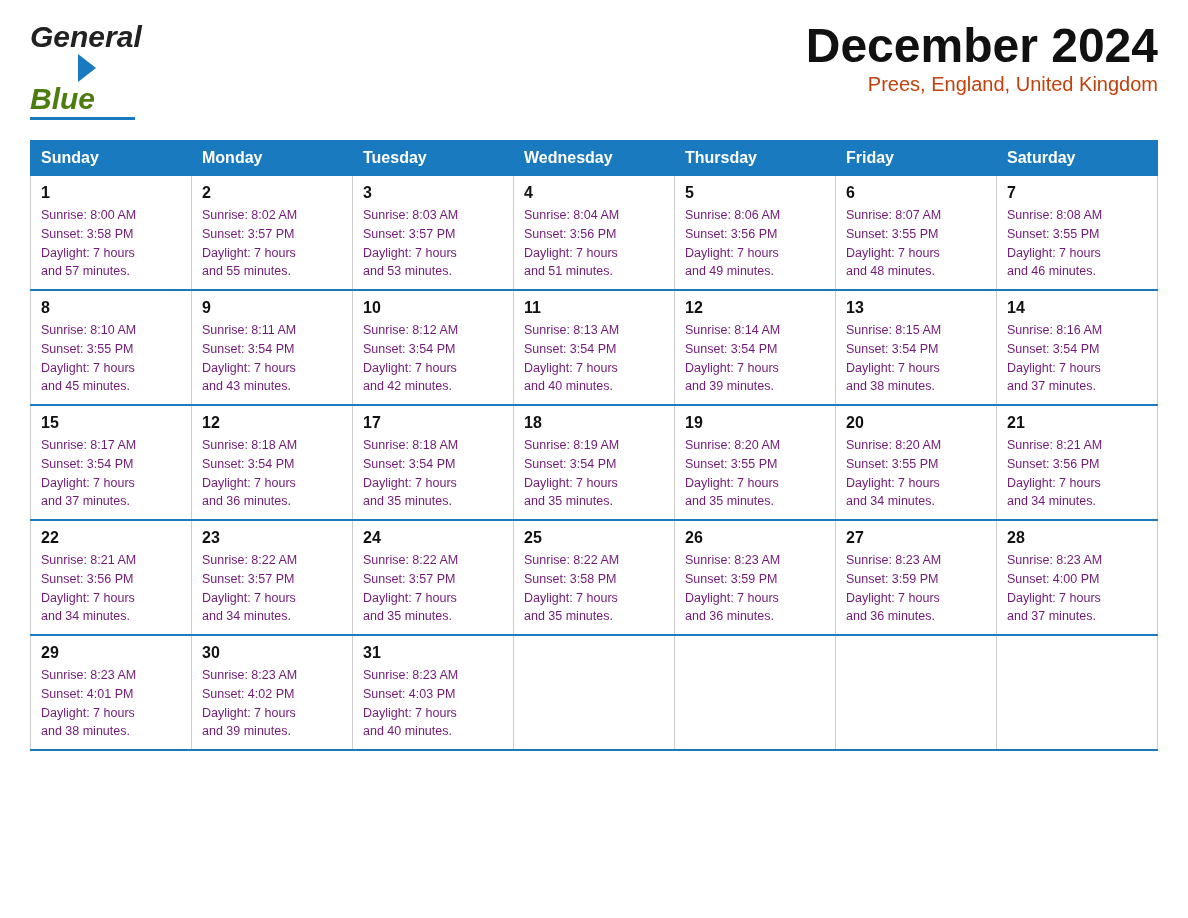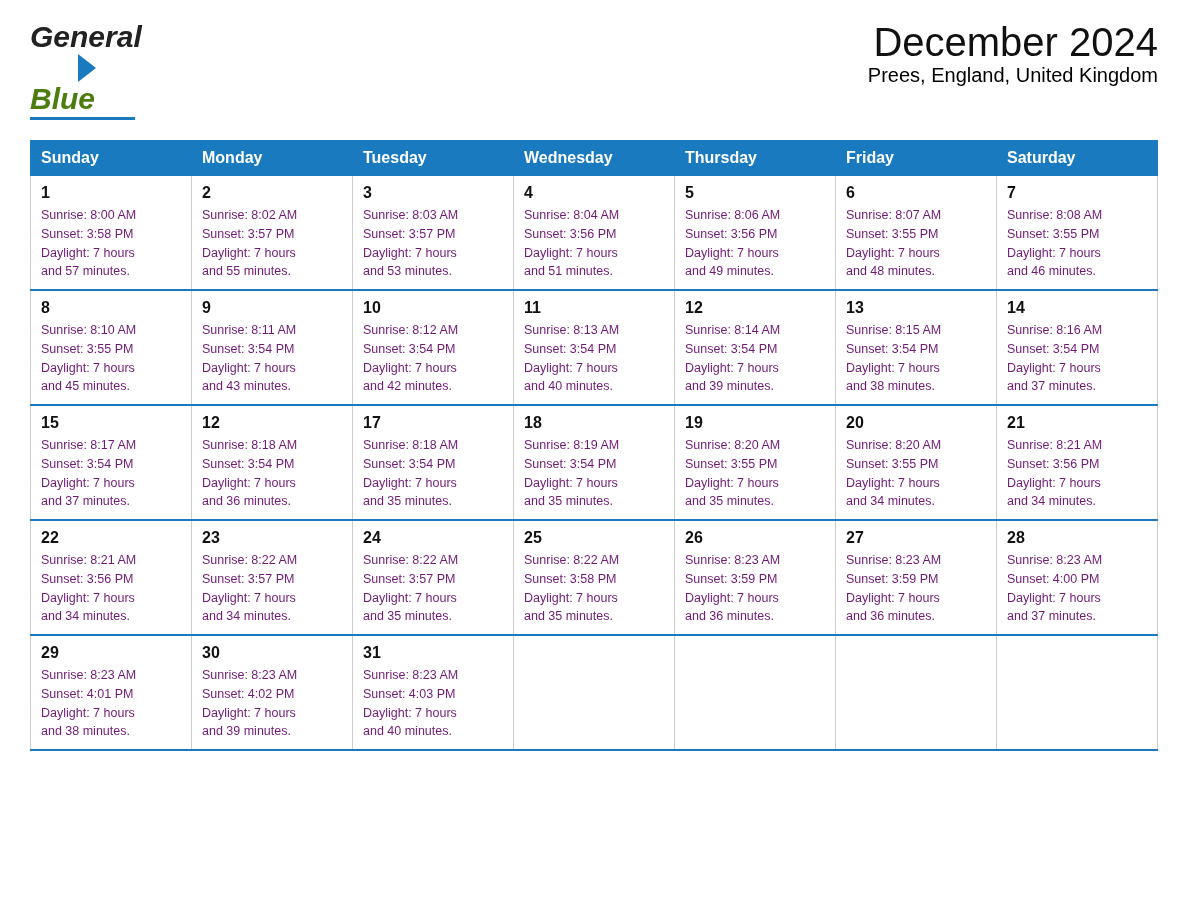--- a/index.html
+++ b/index.html
@@ -18,29 +18,28 @@
     }
     .logo {
       display: flex;
       flex-direction: column;
       align-items: flex-start;
     }
     .title-section {
       text-align: right;
     }
     .month-title {
-      font-size: 40px;
-      font-weight: normal;
+      font-size: 48px;
+      font-weight: bold;
       color: #111;
       line-height: 1.1;
     }
     .location {
       font-size: 20px;
-      color: #000000;
-      text-align: center;
+      color: #c2410c;
     }
     table {
       width: 100%;
       border-collapse: collapse;
       table-layout: fixed;
       border-radius: 23px;
     }
     thead th {
       background-color: #1a7abf;
       color: #fff;

